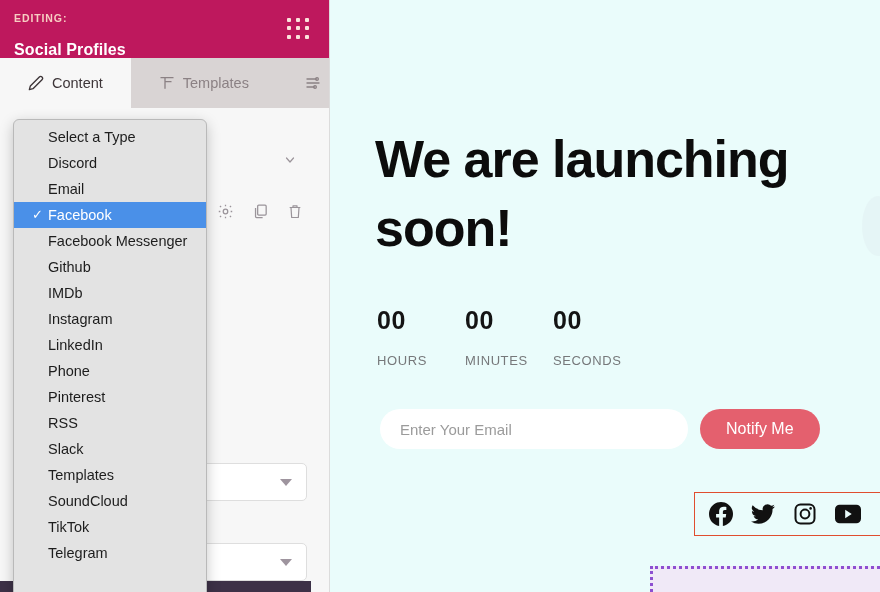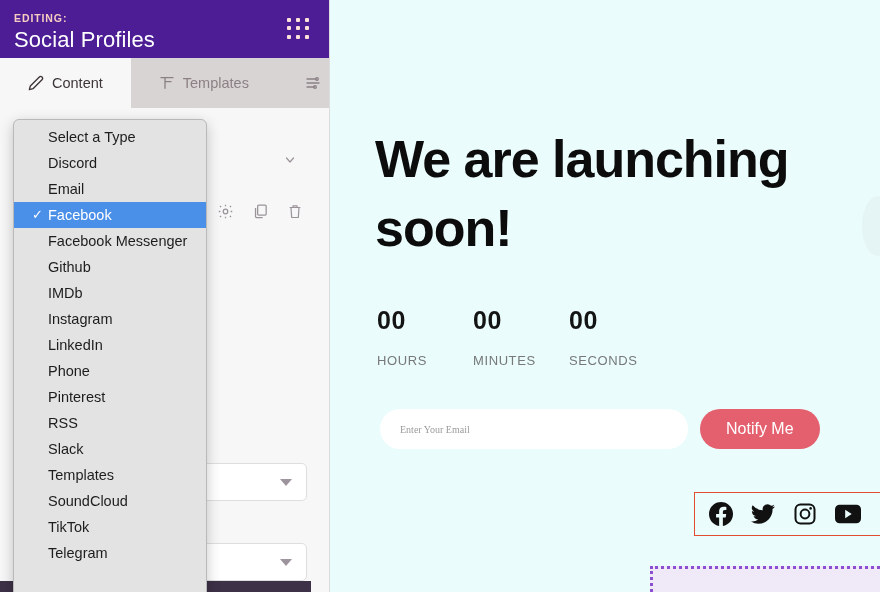--- a/index.html
+++ b/index.html
@@ -13,32 +13,32 @@
 
   
   .editor-panel {
     position: absolute; left: 0; top: 0;
     width: 330px; height: 592px;
     background: #f7f7f7;
     border-right: 1px solid #dcdcdc;
     overflow: hidden;
   }
   .editor-header {
-    height: 58px; background: #4c1d95;
+    height: 58px; background: #be185d;
     padding: 8px 26px 0 14px;
     position: relative;
   }
   .editing-kicker {
     font-size: 10.5px; letter-spacing: .9px;
     color: #f7cdc2; font-weight: bold; text-transform: uppercase;
     margin-top: 4px;
   }
   .editing-title {
-    font-size: 22px; color: #ffffff; font-weight: normal;
-    margin-top: 3px; letter-spacing: .1px;
+    font-size: 16px; color: #ffffff; font-weight: bold;
+    margin-top: 17px; letter-spacing: .1px;
   }
   .grip-dots {
     position: absolute; right: 18px; top: 18px;
     width: 24px; height: 22px;
     display: grid; grid-template-columns: repeat(3, 1fr);
     grid-template-rows: repeat(3, 1fr); gap: 3px;
   }
   .grip-dots i {
     width: 4px; height: 4px; background: #fbe3dc; border-radius: 1px;
     display: block;
@@ -128,33 +128,33 @@
     border-radius: 50%;
   }
   .headline {
     position: absolute; left: 45px; top: 125px;
     font-size: 52px; font-weight: bold; line-height: 1.33;
     color: #0c0c0c; letter-spacing: -1px;
     width: 500px;
   }
   .countdown {
     position: absolute; left: 47px; top: 306px;
-    display: flex; gap: 8px;
+    display: flex; gap: 0;
   }
   .cd-cell { width: 88px; }
   .cd-num { font-size: 25px; font-weight: bold; color: #141414; letter-spacing: .5px; }
   .cd-lab { font-size: 13px; color: #76787a; letter-spacing: .6px; margin-top: 18px; font-weight: 500; }
 
   .signup { position: absolute; left: 50px; top: 409px; display: flex; align-items: center; gap: 12px; }
   .email-input {
     width: 308px; height: 40px;
     border-radius: 20px; border: none; outline: none;
     background: #ffffff;
-    padding: 0 20px; font-size: 10px; color: #333;
-    font-family: Liberation Serif, serif;
+    padding: 0 20px; font-size: 15px; color: #333;
+    font-family: Liberation Sans, sans-serif;
   }
   .email-input::placeholder { color: #9b9b9b; }
   .notify-btn {
     height: 40px; padding: 0 26px;
     border-radius: 20px; border: none;
     background: #e4606e; color: #ffffff;
     font-size: 16px; cursor: pointer;
     font-family: "Liberation Sans", sans-serif;
   }
   .social-box {

